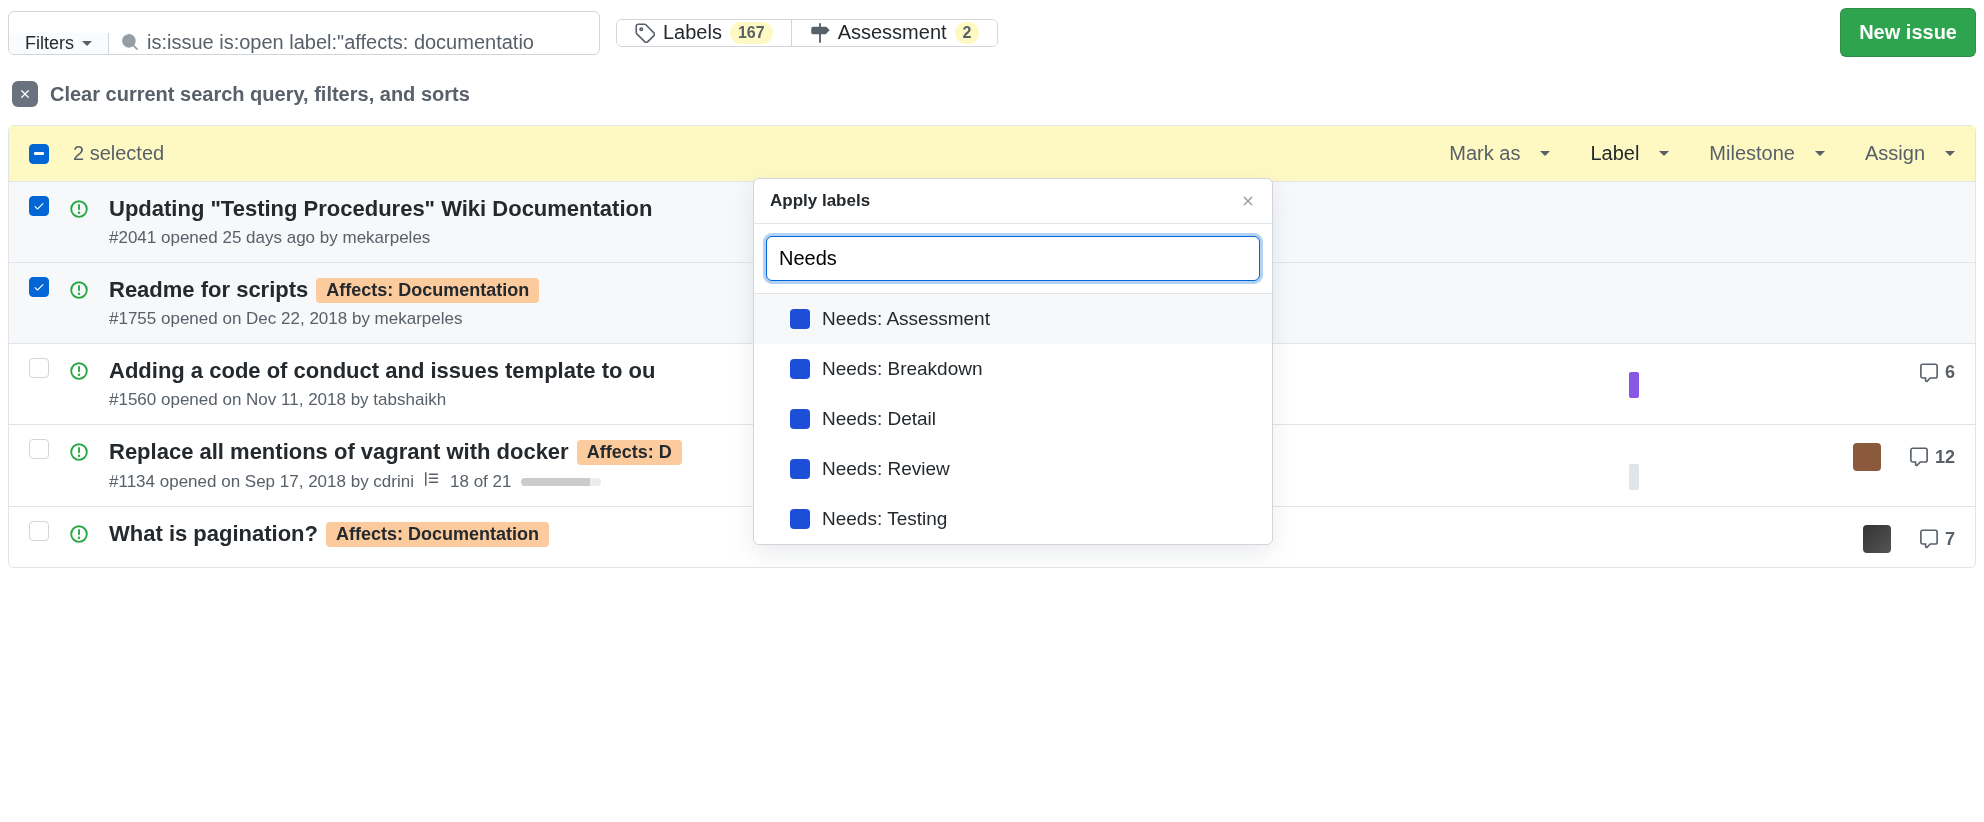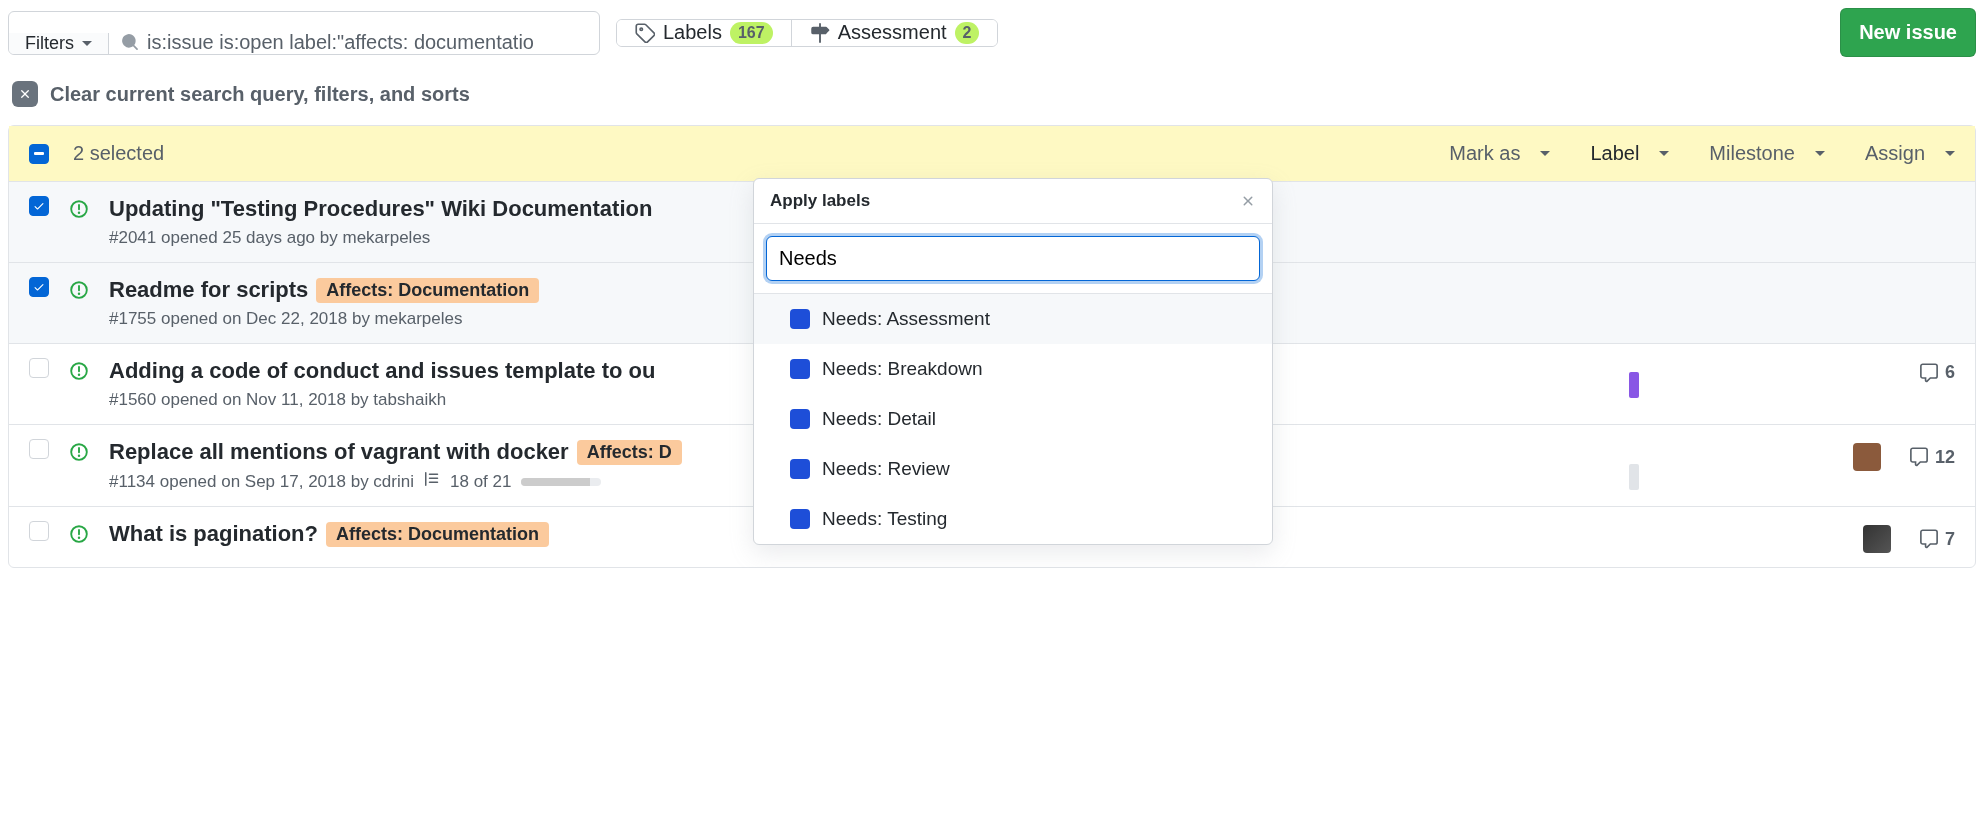--- a/index.html
+++ b/index.html
@@ -7,21 +7,21 @@
 .toolbar { display: flex; align-items: center; gap: 16px; padding: 8px 0; }
 .filter-group { display: flex; border: 1px solid #d1d5da; border-radius: 6px; overflow: hidden; height: 44px; flex: 0 0 auto; align-items: flex-end; }
 .filter-btn { display: flex; align-items: center; gap: 4px; background: #fafbfc; border: none; border-right: 1px solid #d1d5da; padding: 0 16px; font-size: 18px; font-weight: 500; cursor: pointer; color: #24292e; }
 .caret-down { display: inline-block; width: 0; height: 0; border-left: 5px solid transparent; border-right: 5px solid transparent; border-top: 5px solid #586069; margin-left: 4px; }
 .search-wrap { display: flex; align-items: center; padding: 0 8px 0 12px; width: 490px; }
 .search-wrap input { border: none; outline: none; font-size: 20px; width: 100%; color: #586069; background: transparent; }
 .search-icn { width: 18px; height: 18px; fill: #959da5; margin-right: 8px; flex-shrink: 0; }
 .pill-group { display: flex; border: 1px solid #d1d5da; border-radius: 6px; overflow: hidden; height: 28px; }
 .pill-btn { display: flex; align-items: center; gap: 8px; background: #fff; border: none; padding: 0 18px; font-size: 20px; font-weight: 500; cursor: pointer; color: #24292e; }
 .pill-btn + .pill-btn { border-left: 1px solid #d1d5da; }
-.counter { background: #bef264; color: #586069; border-radius: 20px; padding: 2px 8px; font-size: 16px; font-weight: 600; }
+.counter { background: #fef9c3; color: #586069; border-radius: 20px; padding: 2px 8px; font-size: 16px; font-weight: 600; }
 .tag-icn, .ms-icn { width: 20px; height: 20px; fill: #586069; }
 .new-btn { margin-left: auto; background: #2ea44f; color: #fff; border: 1px solid rgba(27,31,35,.15); border-radius: 6px; padding: 12px 18px; font-size: 20px; font-weight: 600; cursor: pointer; }
 .clear-row { display: flex; align-items: center; gap: 12px; padding: 16px 4px 18px; }
 .clear-x { width: 26px; height: 26px; background: #6a737d; border-radius: 6px; display: flex; align-items: center; justify-content: center; }
 .clear-x svg { width: 14px; height: 14px; fill: #fff; }
 .clear-text { font-size: 20px; font-weight: 600; color: #586069; }
 .list-box { border: 1px solid #e1e4e8; border-radius: 6px; overflow: visible; }
 .list-head { display: flex; align-items: center; background: #fef9c3; padding: 16px 20px; border-bottom: 1px solid #e1e4e8; position: relative; }
 .checkbox { width: 20px; height: 20px; border: 1.5px solid #d1d5da; border-radius: 4px; background: #fff; cursor: pointer; display: flex; align-items: center; justify-content: center; flex-shrink: 0; }
 .checkbox.indeterminate { background: #0366d6; border-color: #0366d6; }

